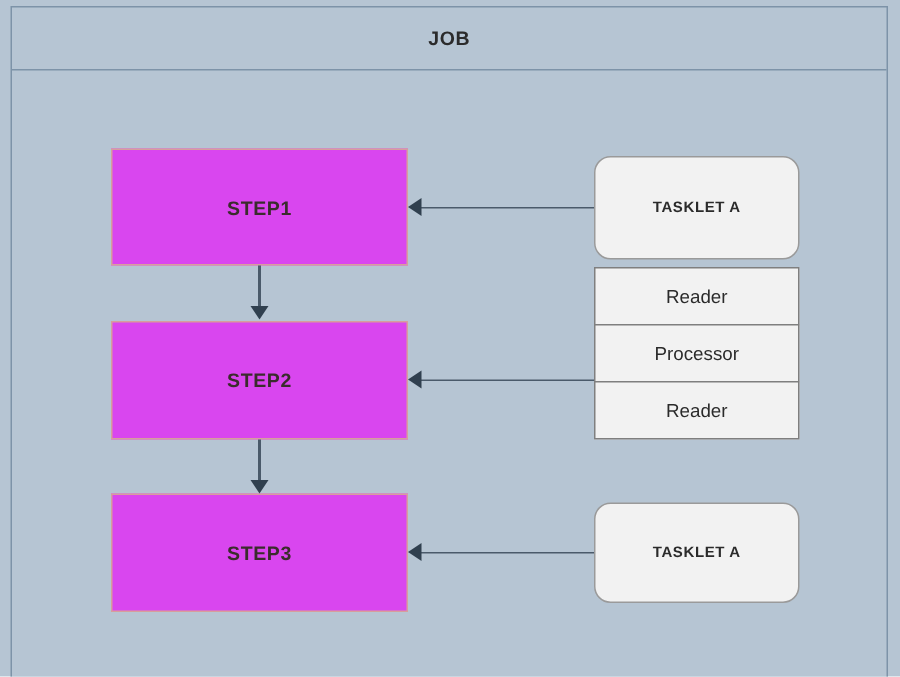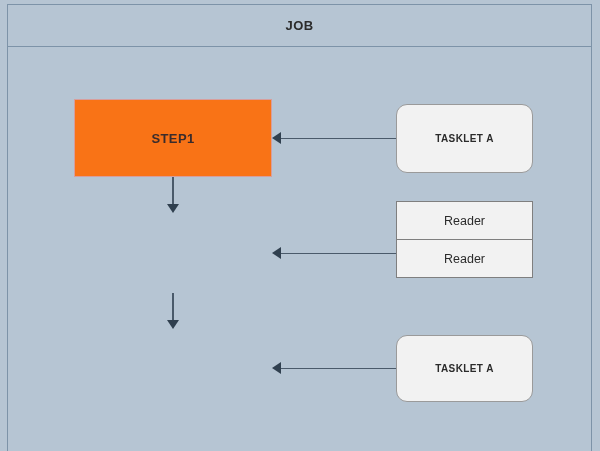--- a/index.html
+++ b/index.html
@@ -50,21 +50,21 @@
   .job-title {
     font-size: 13px;
     font-weight: bold;
     color: #2b2b2b;
     letter-spacing: 0.4px;
   }
 
   
   .step-box {
     position: absolute;
-    background: #f97316;
+    background: #d946ef;
     border: 1.4px solid #d79e9c;
     box-sizing: border-box;
     display: flex;
     align-items: center;
     justify-content: center;
   }
   .step-label {
     font-size: 13px;
     font-weight: bold;
     color: #3a2c2c;
@@ -93,21 +93,21 @@
     letter-spacing: 0.4px;
   }
 
   #tasklet-a-1 { left: 388px; top: 99px;  width: 137px; height: 69px; }
   #tasklet-a-2 { left: 388px; top: 330px; width: 137px; height: 67px; }
 
   
   .chunk-stack {
     position: absolute;
     left: 388px;
-    top: 196px;
+    top: 173px;
     width: 137px;
     height: 118px;
     box-sizing: border-box;
   }
   .chunk-row {
     background: #f2f2f2;
     border: 1.4px solid #7f7f7f;
     box-sizing: border-box;
     height: 39.34px;
     margin-top: -1.4px;
@@ -173,35 +173,44 @@
   <div class="job-container">
 
     <div class="job-header">
       <span class="job-title">JOB</span>
     </div>
 
     <div class="step-box" id="step1">
       <span class="step-label">STEP1</span>
     </div>
 
-
+    <div class="step-box" id="step2">
+      <span class="step-label">STEP2</span>
+    </div>
+
+    <div class="step-box" id="step3">
+      <span class="step-label">STEP3</span>
+    </div>
 
     <div class="tasklet-box" id="tasklet-a-1">
       <span class="tasklet-label">TASKLET A</span>
     </div>
 
     <div class="tasklet-box" id="tasklet-a-2">
       <span class="tasklet-label">TASKLET A</span>
     </div>
 
     <div class="chunk-stack">
       <div class="chunk-row">
         <span class="chunk-label">Reader</span>
       </div>
       <div class="chunk-row">
+        <span class="chunk-label">Processor</span>
+      </div>
+      <div class="chunk-row">
         <span class="chunk-label">Reader</span>
       </div>
     </div>
 
     <div class="conn-v" id="conn-step1-step2"></div>
     <div class="arrowhead-down" id="head-step2"></div>
 
     <div class="conn-v" id="conn-step2-step3"></div>
     <div class="arrowhead-down" id="head-step3"></div>
 

